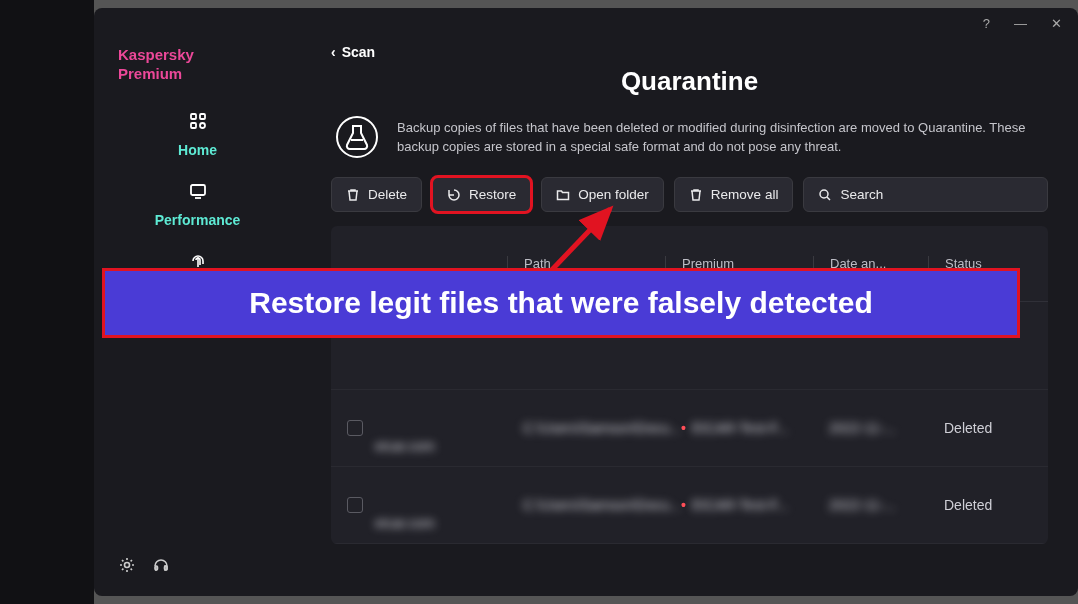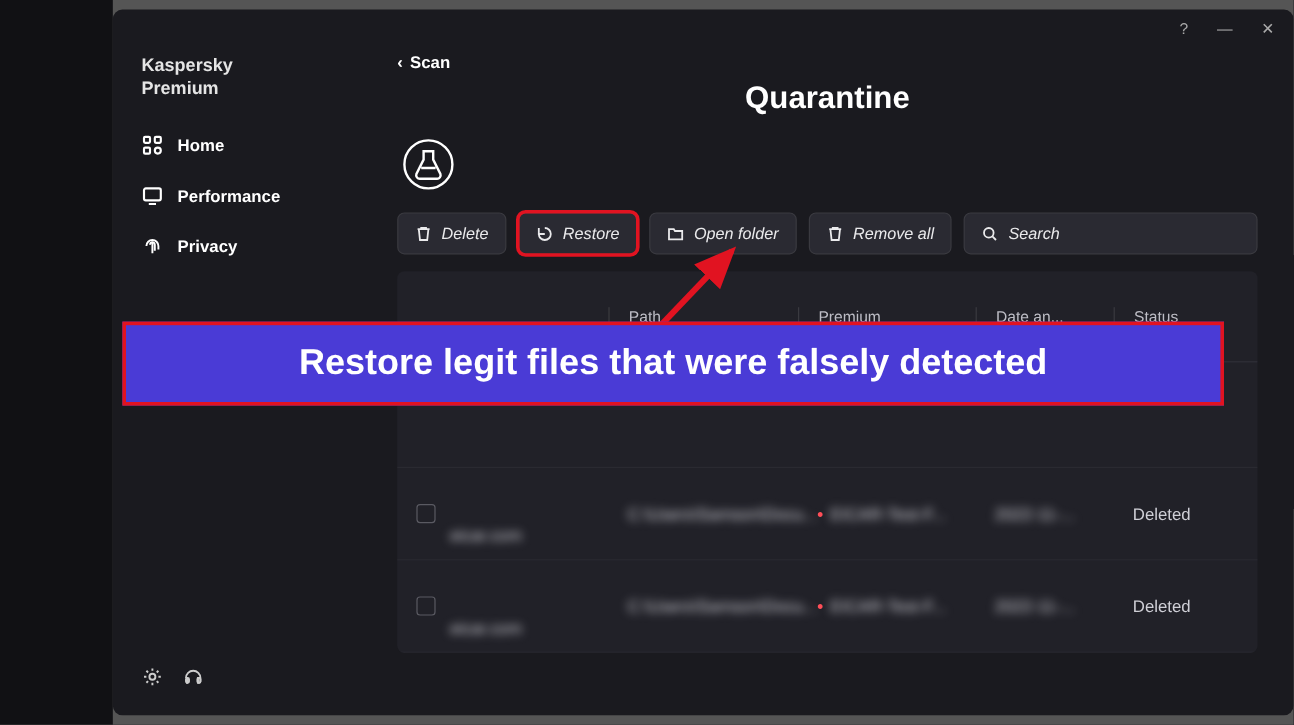--- a/index.html
+++ b/index.html
@@ -32,37 +32,38 @@
     }
     .titlebar span { color: #aaa; font-size: 13px; cursor: pointer; }
     .app-body { display: flex; flex: 1; }
     .sidebar {
       width: 207px;
       padding: 0 10px 10px 10px;
       display: flex;
       flex-direction: column;
     }
     .brand {
-      color: #e5e5e5;
+      color: #ec4899;
       font-weight: 700;
       font-size: 15px;
       line-height: 1.25;
       padding: 8px 14px 18px 14px;
     }
     .nav-item {
       display: flex;
       align-items: center;
       gap: 12px;
       padding: 10px 14px;
-      color: #ffffff;
+      color: #5eead4;
       font-size: 14px;
       border-radius: 22px;
       cursor: pointer;
       font-weight: 600;
       margin-bottom: 4px;
+      flex-direction: column;
     }
     .nav-item.active { background: #2c2c34; }
     .nav-icon { width: 18px; height: 18px; display:flex; align-items:center; justify-content:center; }
     .sidebar-footer {
       margin-top: auto;
       display: flex;
       gap: 16px;
       padding: 8px 14px;
       color: #ccc;
     }
@@ -98,21 +99,20 @@
     }
     .bio-icon {
       width: 44px;
       height: 44px;
       flex-shrink: 0;
     }
     .toolbar {
       display: flex;
       gap: 10px;
       margin-bottom: 14px;
-      font-style: italic;
     }
     .btn {
       background: #2a2a32;
       border: 1px solid #3a3a40;
       border-radius: 6px;
       color: #eaeaec;
       font-size: 13.5px;
       padding: 9px 14px;
       display: flex;
       align-items: center;
@@ -261,20 +261,21 @@
         <span>Scan</span>
       </div>
       <div class="page-title">Quarantine</div>
       <div class="info-box">
         <span class="bio-icon">
           <svg viewBox="0 0 44 44" width="44" height="44" fill="none" stroke="#fff" stroke-width="2">
               <circle cx="22" cy="22" r="20"></circle>
               <path d="M18 11v7l-6 12a3 3 0 003 4h14a3 3 0 003-4l-6-12v-7M17 11h10M16 25h12"></path>
             </svg>
         </span>
+        <div>Backup copies of files that have been deleted or modified during disinfection are moved to Quarantine. These backup copies are stored in a special safe format and do not pose any threat.</div>
       </div>
 
       <div class="toolbar">
         <div class="btn">
           <svg width="14" height="14" viewBox="0 0 14 14" fill="none" stroke="#eaeaec" stroke-width="1.5">
               <path d="M2 3h10M5 3V2h4v1M3 3l1 9h6l1-9"></path>
             </svg>
           <span>Delete</span>
         </div>
         <div class="btn highlight">

